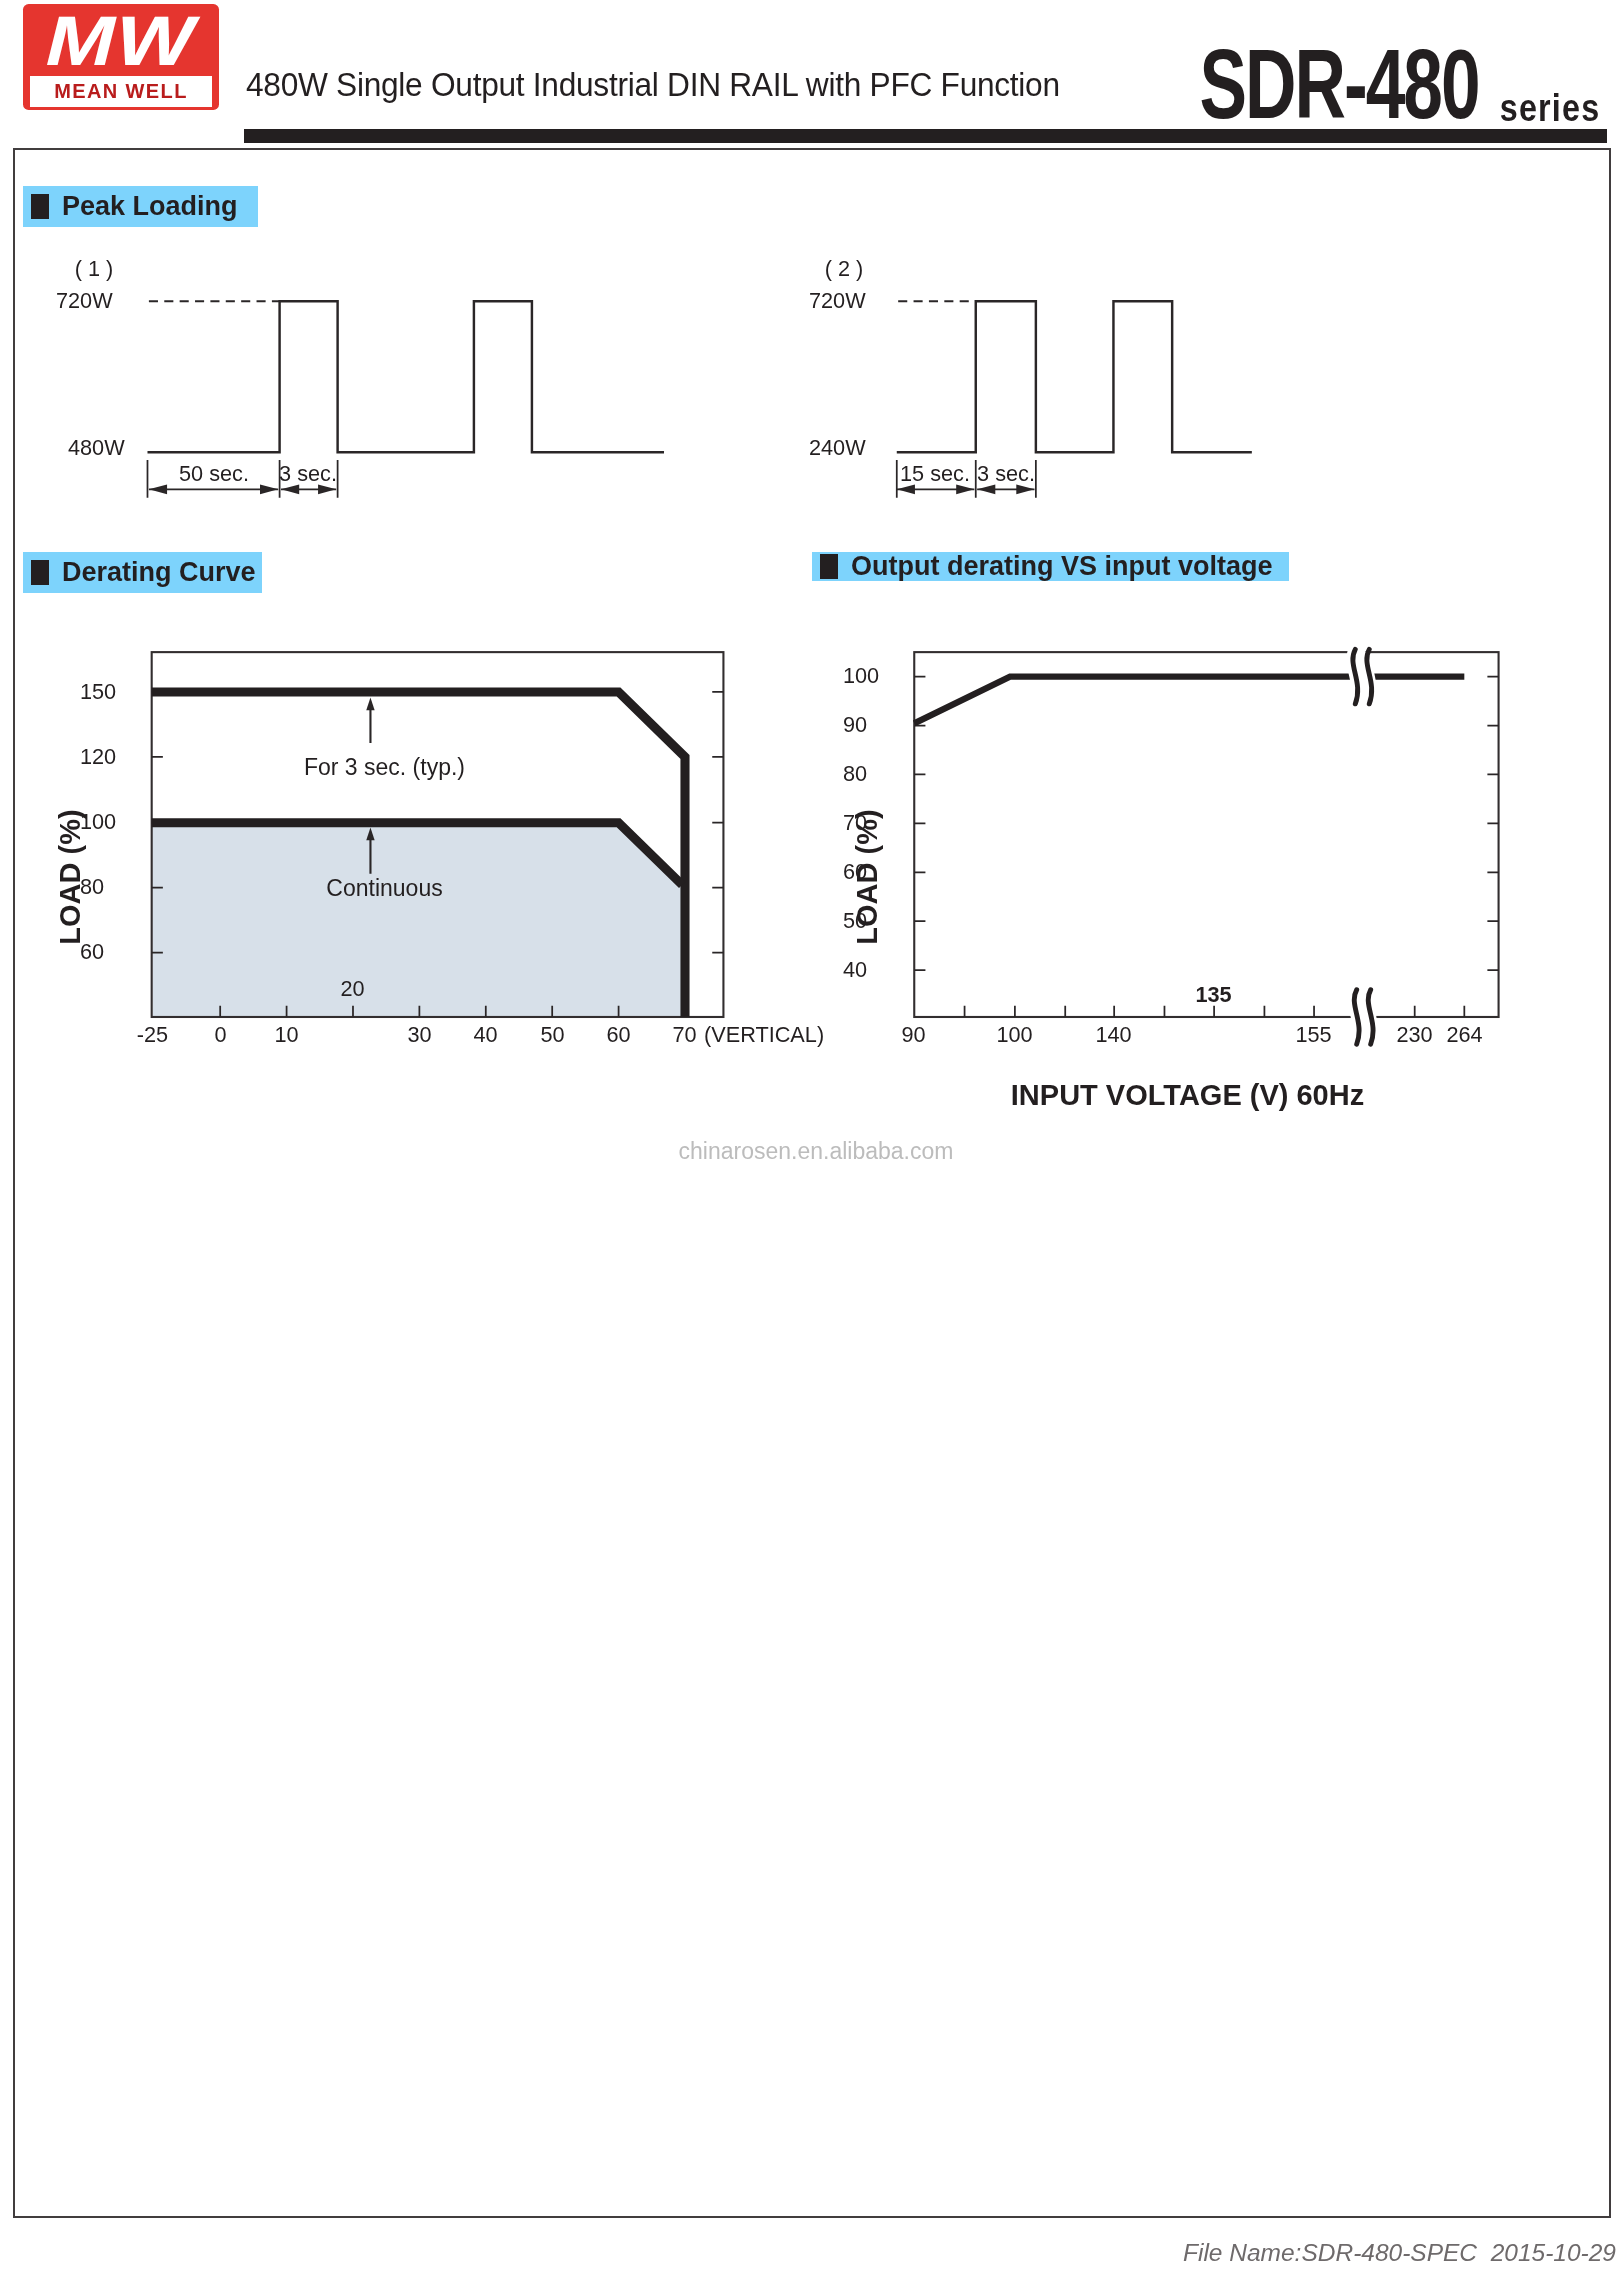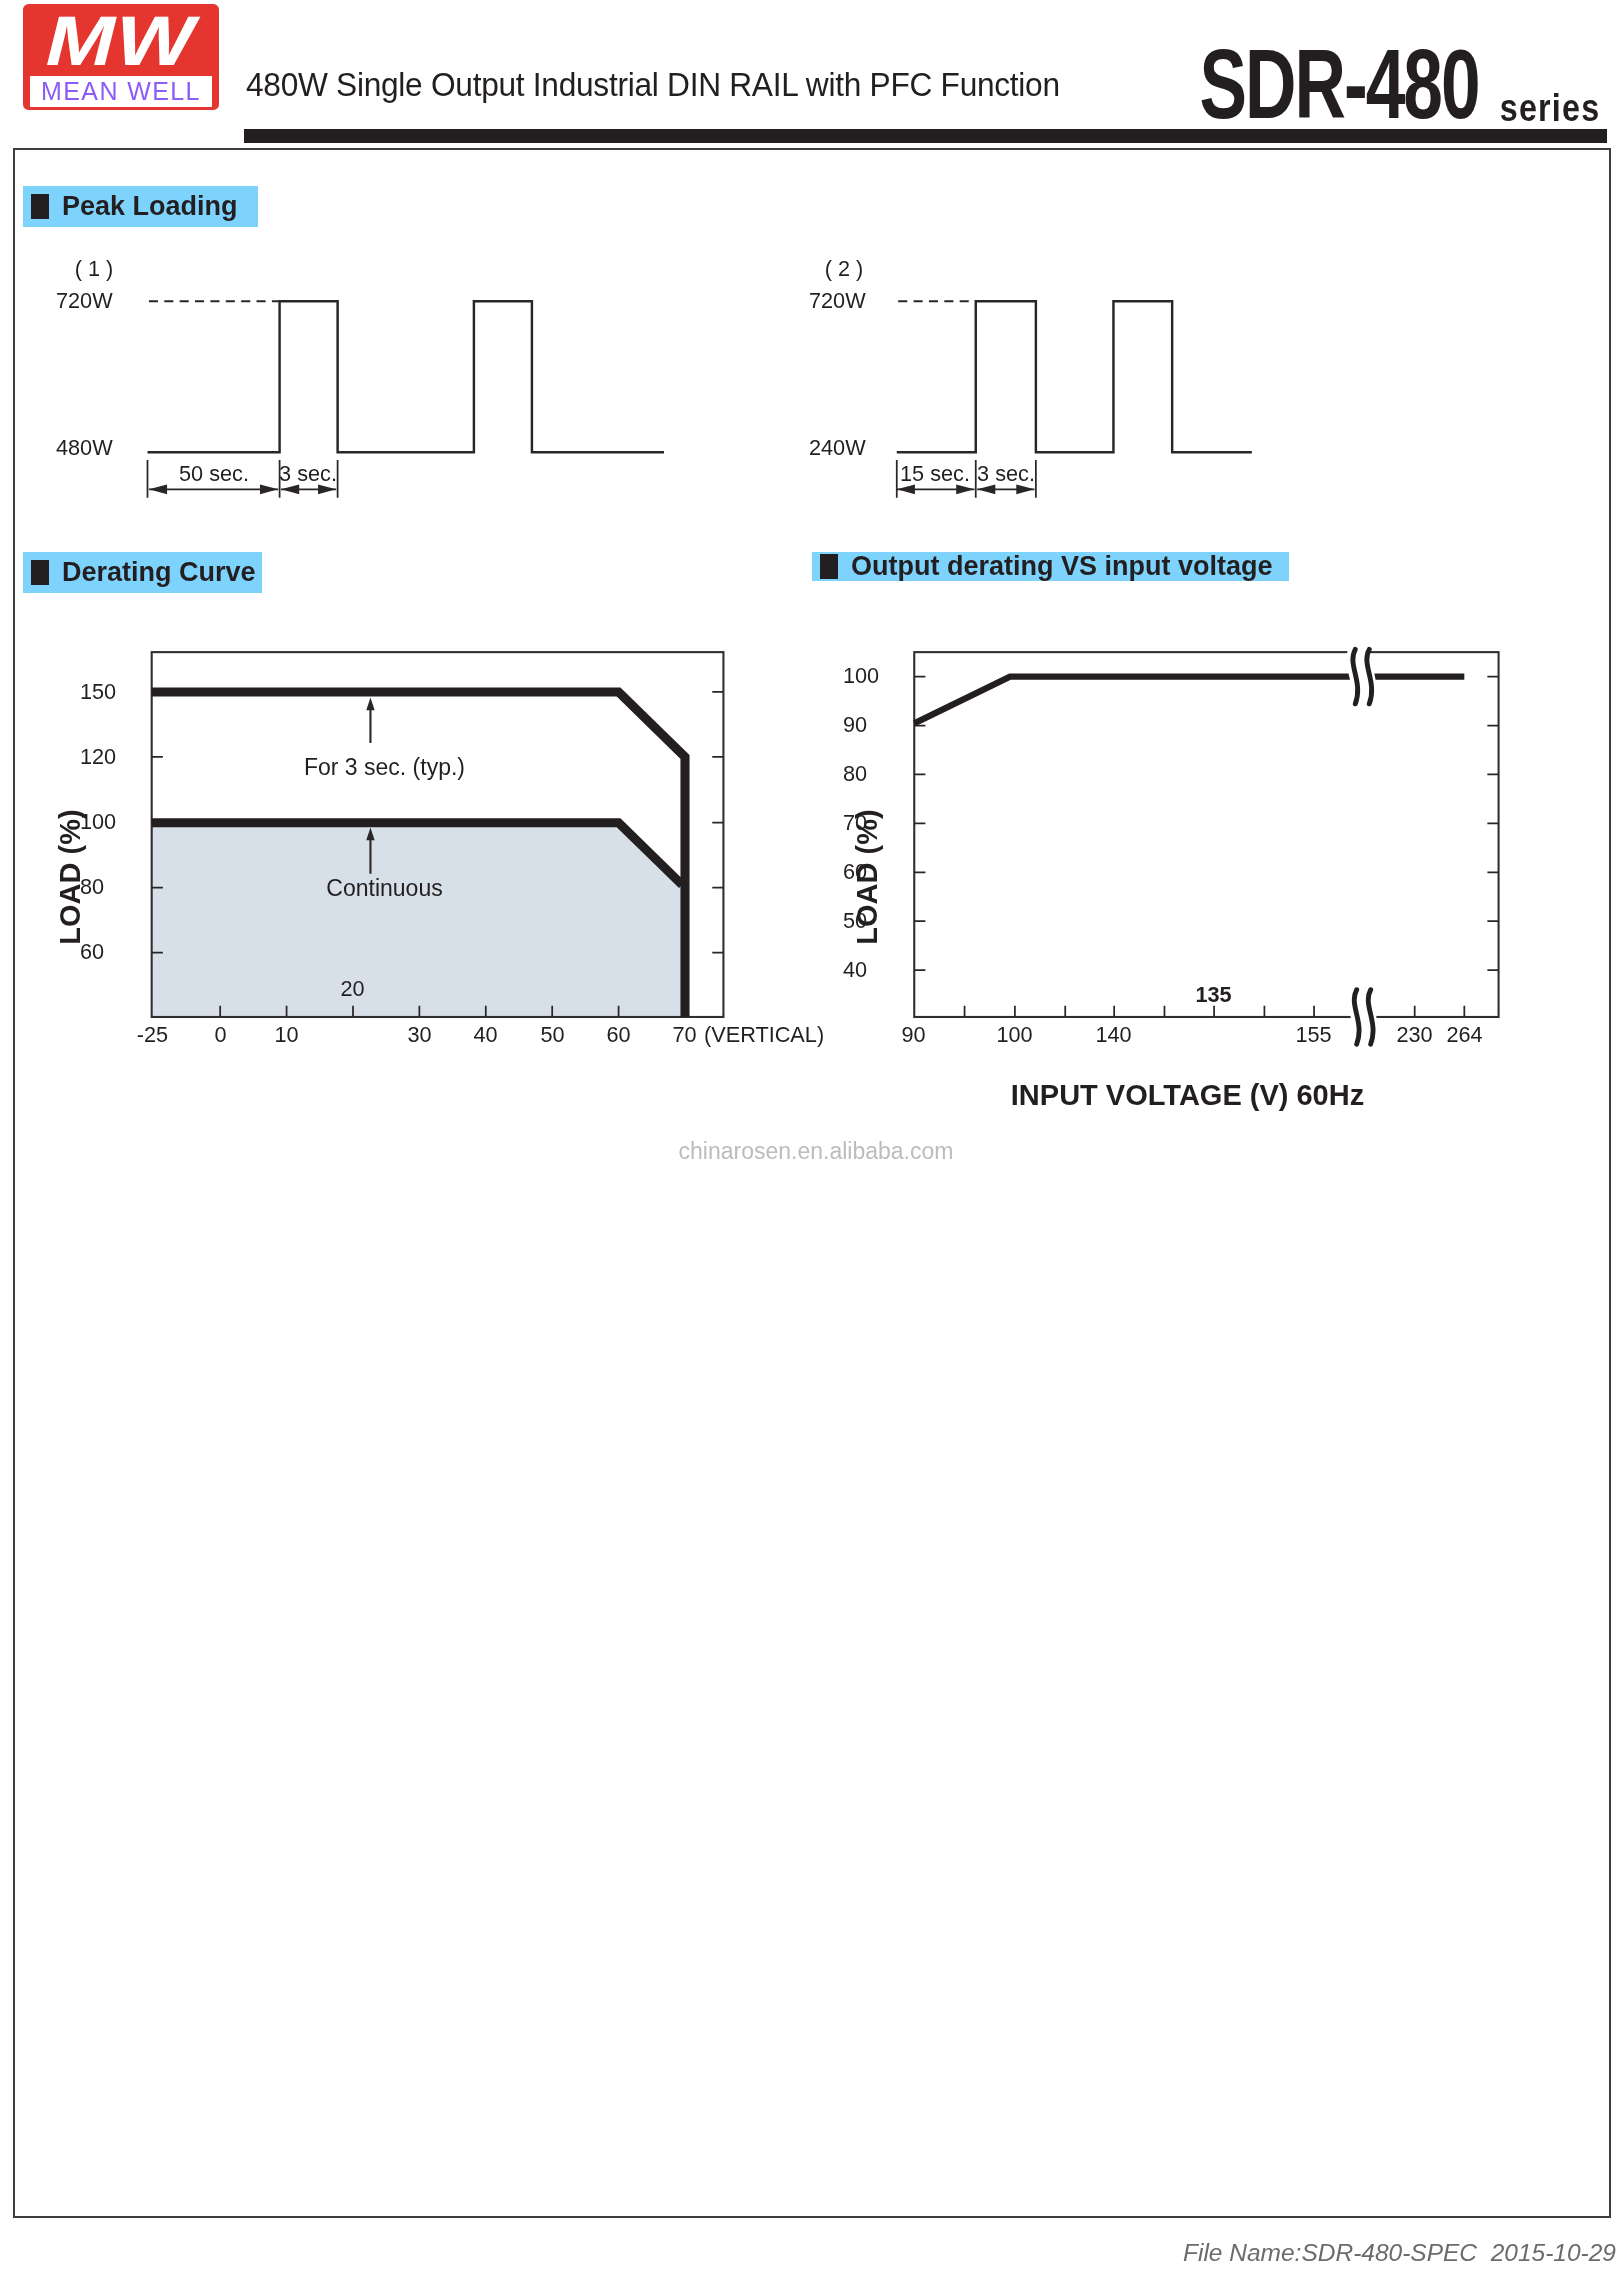--- a/index.html
+++ b/index.html
@@ -29,21 +29,21 @@
   .ann{font-size:23px;line-height:28px;}
   #frame{position:absolute;left:13.3px;top:148px;width:1598px;height:2070px;
          border:2.1px solid #413d3e;box-sizing:border-box;}
   #logo{position:absolute;left:23px;top:4.2px;width:196px;height:106px;background:#e5352f;
         border-radius:5.6px;}
   #logo .mw{position:absolute;left:0;top:0;width:100%;height:74px;display:flex;align-items:center;
         justify-content:center;color:#fff;font-weight:bold;font-size:70px;line-height:70px;
         transform:skewX(-14deg) scaleX(1.18);}
   #logo .band{position:absolute;left:7px;right:7px;bottom:2.8px;height:31px;background:#fff;
         display:flex;align-items:center;justify-content:center;}
-  #logo .band span{color:#8b5cf6;font-weight:normal;font-size:25px;letter-spacing:1.4px;}
+  #logo .band span{color:#b91c1c;font-weight:bold;font-size:20px;letter-spacing:1.4px;}
   #docTitle{left:246px;top:66px;font-size:33px;letter-spacing:-0.3px;line-height:38px;
         transform:scaleX(0.96);transform-origin:left center;white-space:nowrap;}
   #model{right:144px;top:34px;font-size:99px;font-weight:bold;line-height:1;letter-spacing:-2.8px;
         transform:scaleX(0.72);transform-origin:right top;white-space:nowrap;}
   #series{right:22.4px;top:89px;font-size:38px;font-weight:bold;letter-spacing:1.4px;line-height:1;
         transform:scaleX(0.85);transform-origin:right top;}
   #titleBar{left:244px;top:129px;width:1363px;height:14px;background:#231f20;}
   #watermark{left:676px;top:1138px;width:280px;text-align:center;color:#bcbcbc;font-size:23px;}
   #footer{left:1057px;top:2239px;width:559px;text-align:right;color:#6e6a6b;font-size:24.5px;
         font-style:italic;white-space:pre;}
@@ -137,21 +137,21 @@
       <path class="brk" d="M1939 929 c -12 22, 12 46, 0 78"></path>
       <path class="brk" d="M1959 929 c -12 22, 12 46, 0 78"></path>
       <path class="wband" d="M1950 1416 c -12 22, 12 46, 0 78"></path>
       <path class="brk" d="M1941 1416 c -12 22, 12 46, 0 78"></path>
       <path class="brk" d="M1961 1416 c -12 22, 12 46, 0 78"></path>
     </g>
   </svg>
 
   <div class="abs ctr lvl" style="left:59px;top:256px;width:70px;">( 1 )</div>
   <div class="abs rgt lvl" style="left:56px;top:288px;width:70px;">720W</div>
-  <div class="abs rgt lvl" style="left:56px;top:435px;width:70px;">480W</div>
+  <div class="abs rgt lvl" style="left:68px;top:435px;width:70px;">480W</div>
   <div class="abs ctr lvl" style="left:158px;top:461px;width:112px;">50 sec.</div>
   <div class="abs ctr lvl" style="left:252px;top:461px;width:112px;">3 sec.</div>
 
   <div class="abs ctr lvl" style="left:809px;top:256px;width:70px;">( 2 )</div>
   <div class="abs rgt lvl" style="left:809px;top:288px;width:70px;">720W</div>
   <div class="abs rgt lvl" style="left:809px;top:435px;width:70px;">240W</div>
   <div class="abs ctr lvl" style="left:879px;top:461px;width:112px;">15 sec.</div>
   <div class="abs ctr lvl" style="left:950px;top:461px;width:112px;">3 sec.</div>
 
   <div class="abs rgt tick" style="left:80px;top:679px;width:63px;">150</div>

